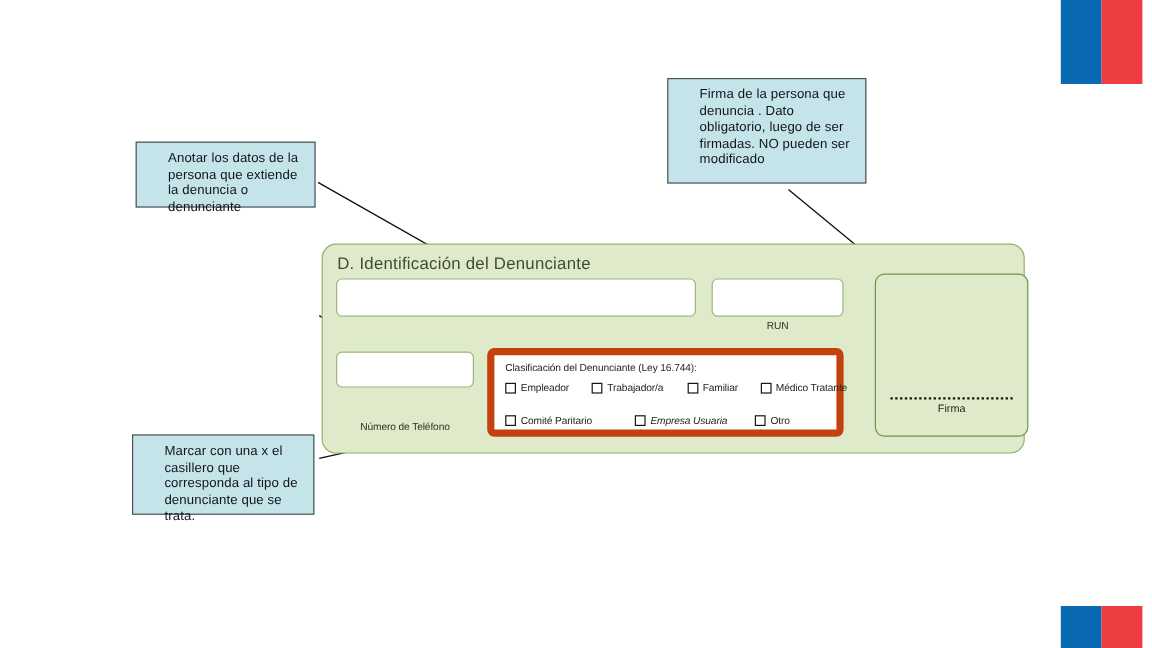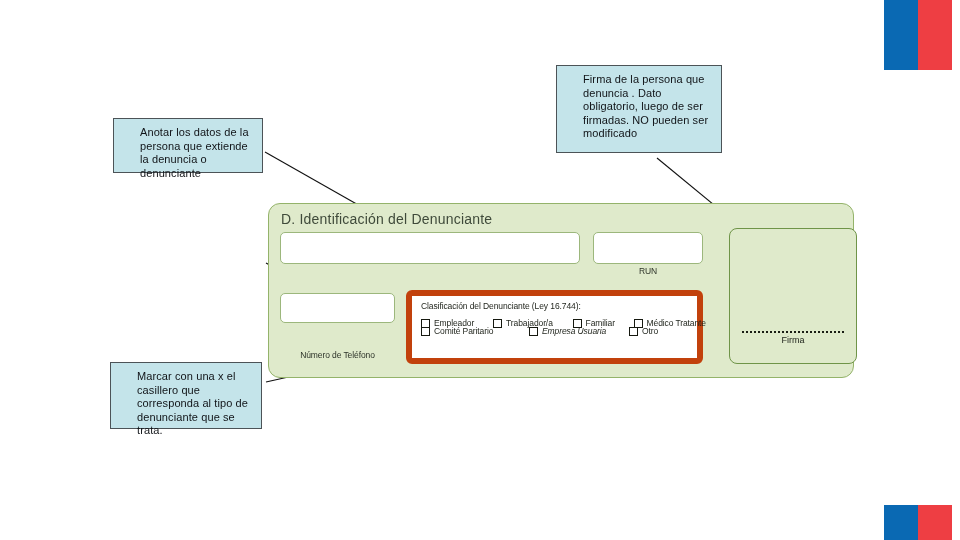--- a/index.html
+++ b/index.html
@@ -135,21 +135,21 @@
     color: #1d2119;
     letter-spacing: -0.1px;
     font-family: "Liberation Sans", sans-serif;
   }
   .chk-row {
     position: absolute;
     display: flex;
     align-items: flex-start;
   }
   #chk-row-1 { left: 9px; top: 22px; width: 285px; }
-  #chk-row-2 { left: 9px; top: 30px; width: 285px; }
+  #chk-row-2 { left: 9px; top: 49px; width: 285px; }
 
   .chk-item {
     display: flex;
     align-items: center;
     font-size: 8.5px;
     color: #1d2119;
     letter-spacing: -0.1px;
     white-space: nowrap;
     font-family: "Liberation Sans", sans-serif;
   }

